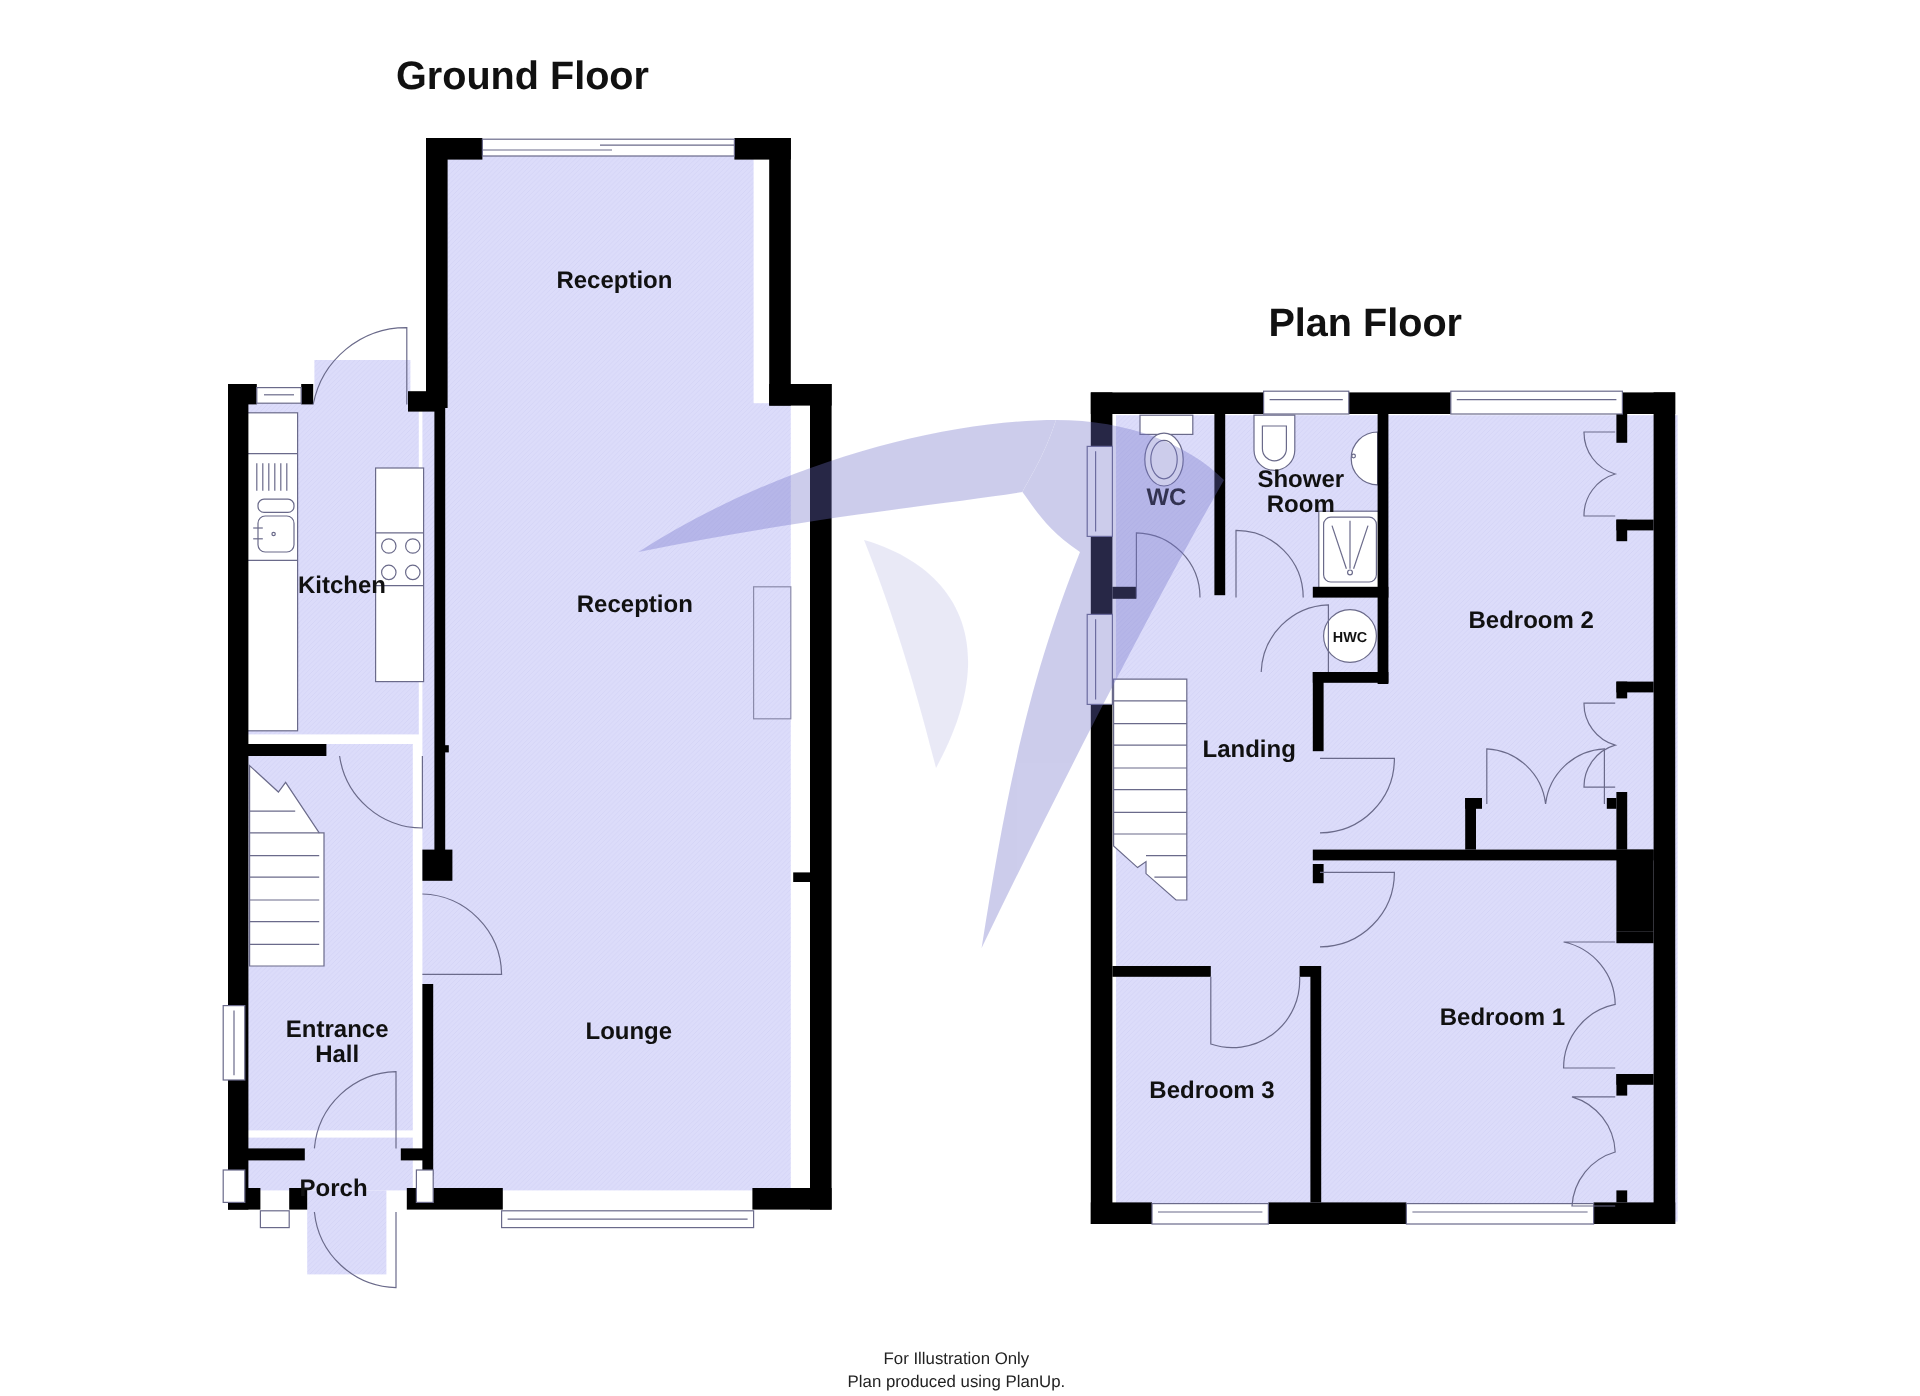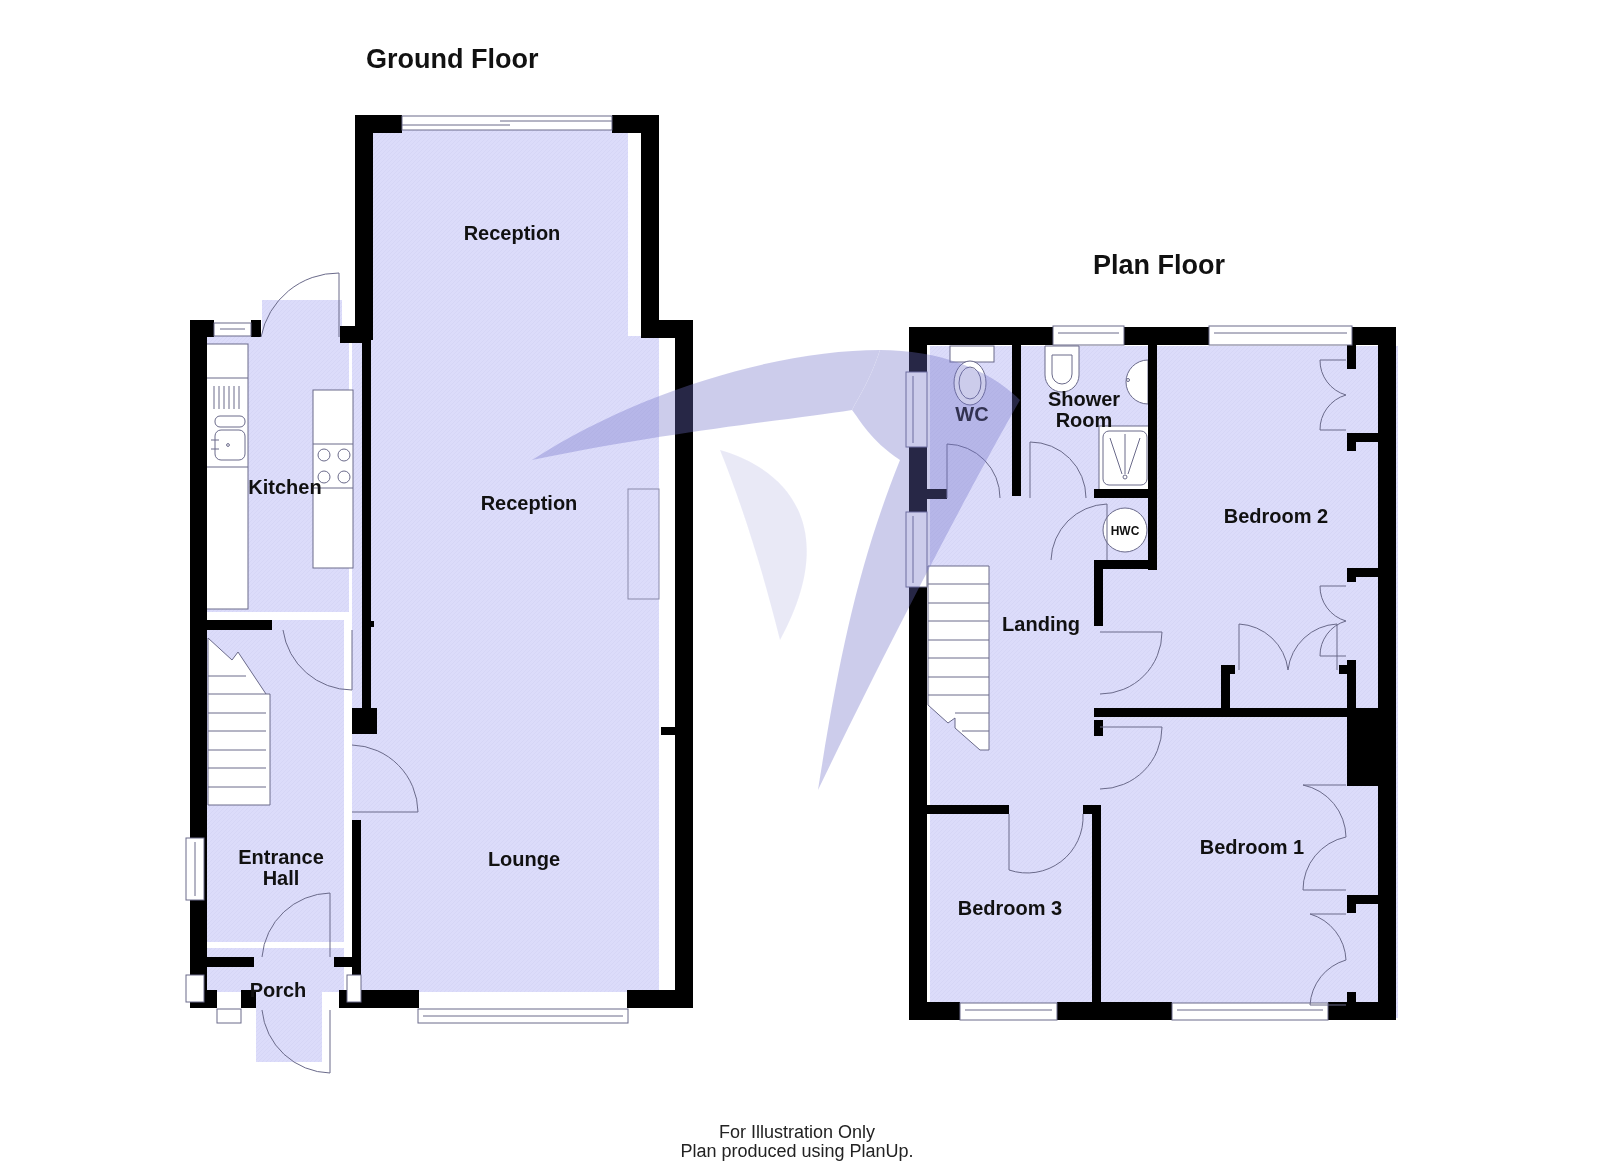--- a/index.html
+++ b/index.html
@@ -1,20 +1,20 @@
 <!DOCTYPE html>
 <html><head>
 <meta charset="utf-8">
 <style>
   html, body { margin: 0; padding: 0; background: #ffffff; }
   body { width: 1600px; height: 1163px; position: relative; overflow: hidden; font-family: "Liberation Sans", sans-serif; }
-  .floor-title { position: absolute; font-family: "Liberation Sans", sans-serif; font-weight: bold; font-size: 27px; color: #111; white-space: nowrap; margin-left: 36px; }
+  .floor-title { position: absolute; font-family: "Liberation Sans", sans-serif; font-weight: bold; font-size: 33px; color: #111; white-space: nowrap; }
   svg.plan { position: absolute; left: 0; top: 0; }
   .room-label { font-family: "Liberation Sans", sans-serif; font-weight: bold; font-size: 20px; fill: #111; }
-  .footer { position: absolute; left: 0; width: 1600px; text-align: center; top: 1123px; font-family: "Liberation Sans", sans-serif; font-size: 18px; color: #222; line-height: 19px; }
+  .footer { position: absolute; left: 0; width: 1600px; text-align: center; top: 1123px; font-family: "Liberation Sans", sans-serif; font-size: 14px; color: #222; line-height: 19px; }
   .footer div { margin-left: -6px; }
 </style>
 </head>
 <body>
 
 <div class="floor-title" style="left:330px; top:44px;">Ground Floor</div>
 <div class="floor-title" style="left:1057px; top:250px;">Plan Floor</div>
 
 <svg class="plan" width="1600" height="1163" viewBox="0 0 1600 1163" xmlns="http://www.w3.org/2000/svg">
   <defs>

